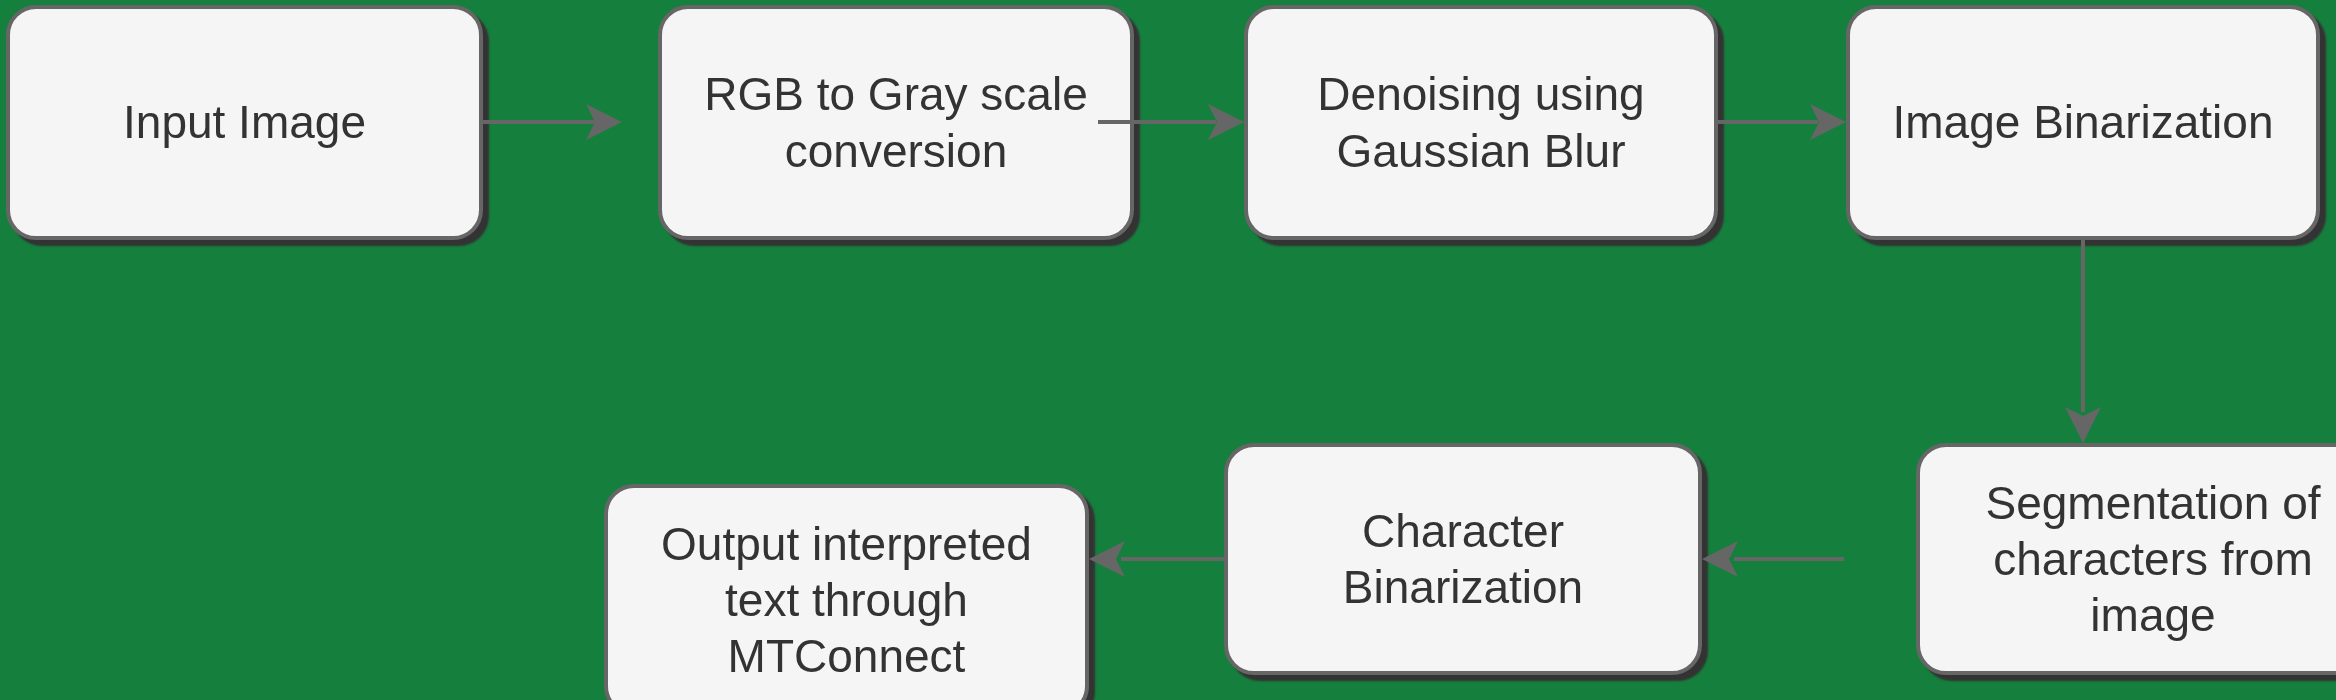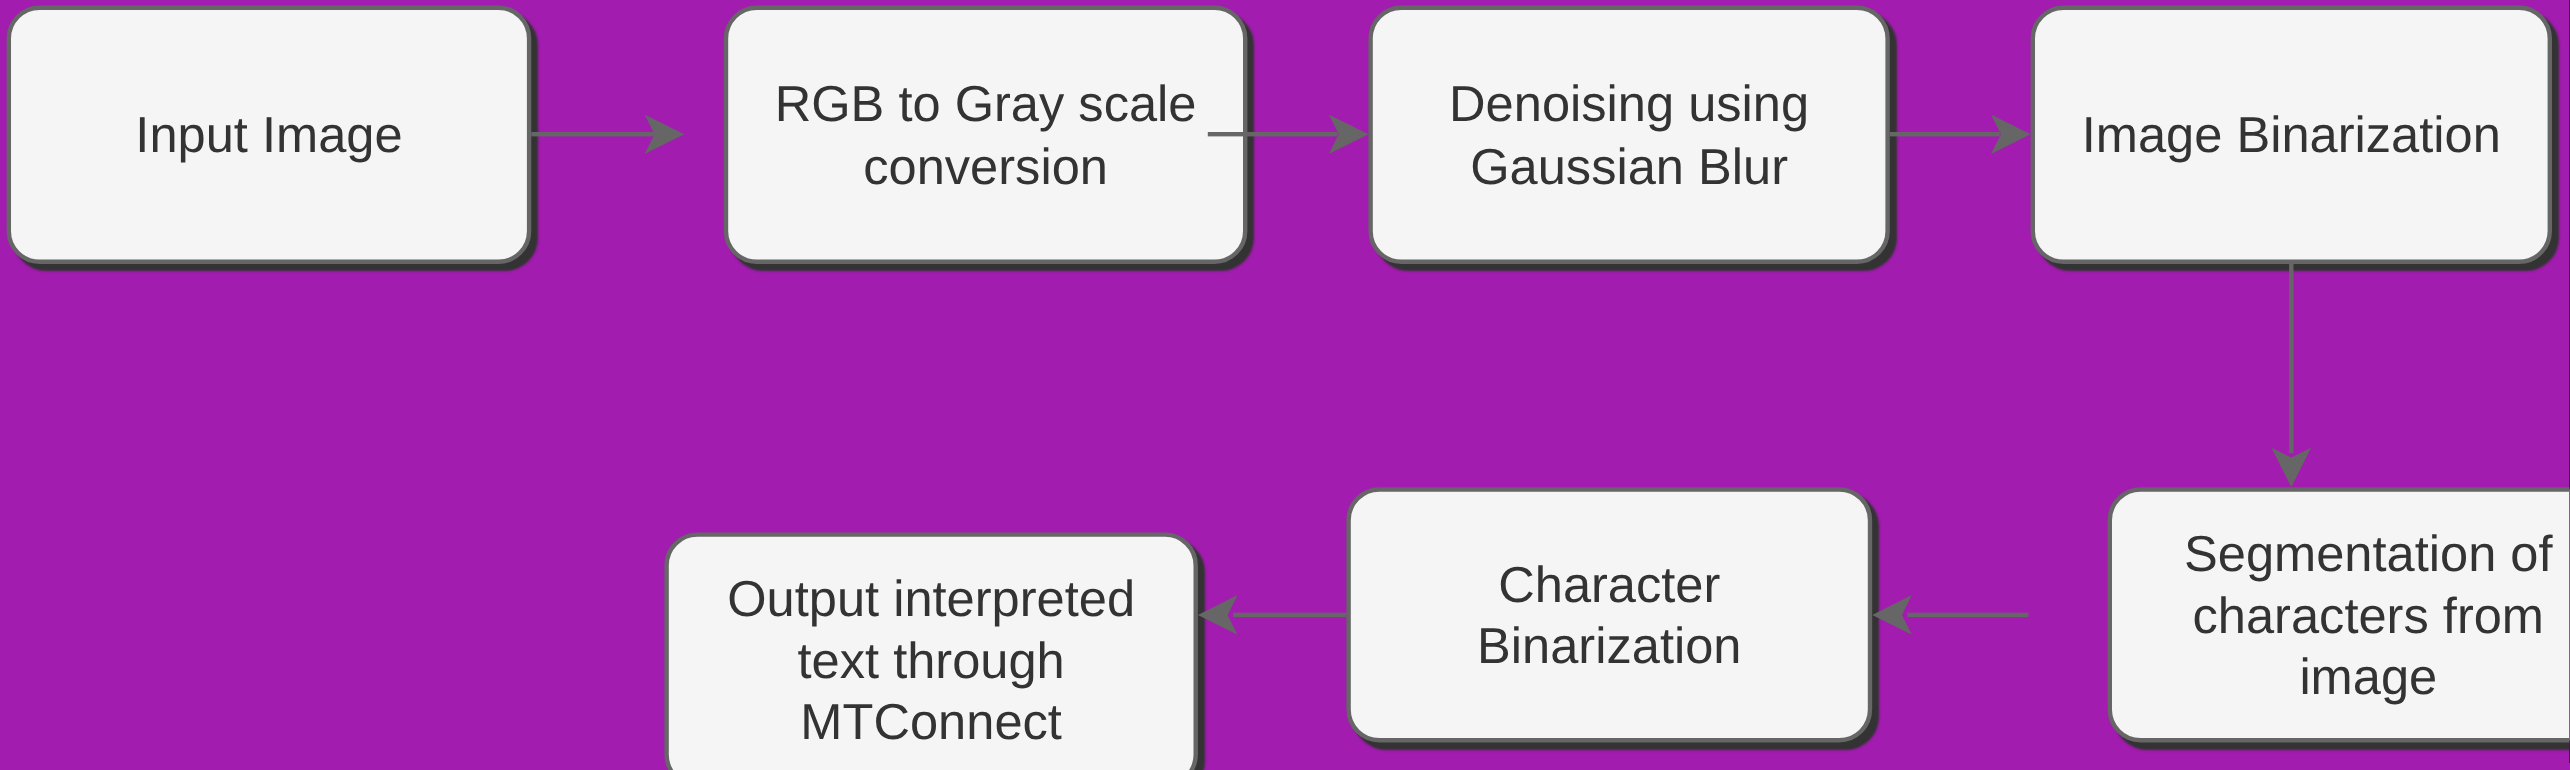--- a/index.html
+++ b/index.html
@@ -4,21 +4,21 @@
 <style>
   html, body {
     margin: 0;
     padding: 0;
     background: #000000;
   }
   #canvas {
     position: relative;
     width: 2336px;
     height: 700px;
-    background: #a21caf;
+    background: #15803d;
     overflow: hidden;
     font-family: "Liberation Sans", sans-serif;
   }
   .node {
     position: absolute;
     box-sizing: border-box;
     background: #f5f5f5;
     border: 4px solid #666666;
     border-radius: 30px;
     box-shadow: 6px 6px 2px #333333;

